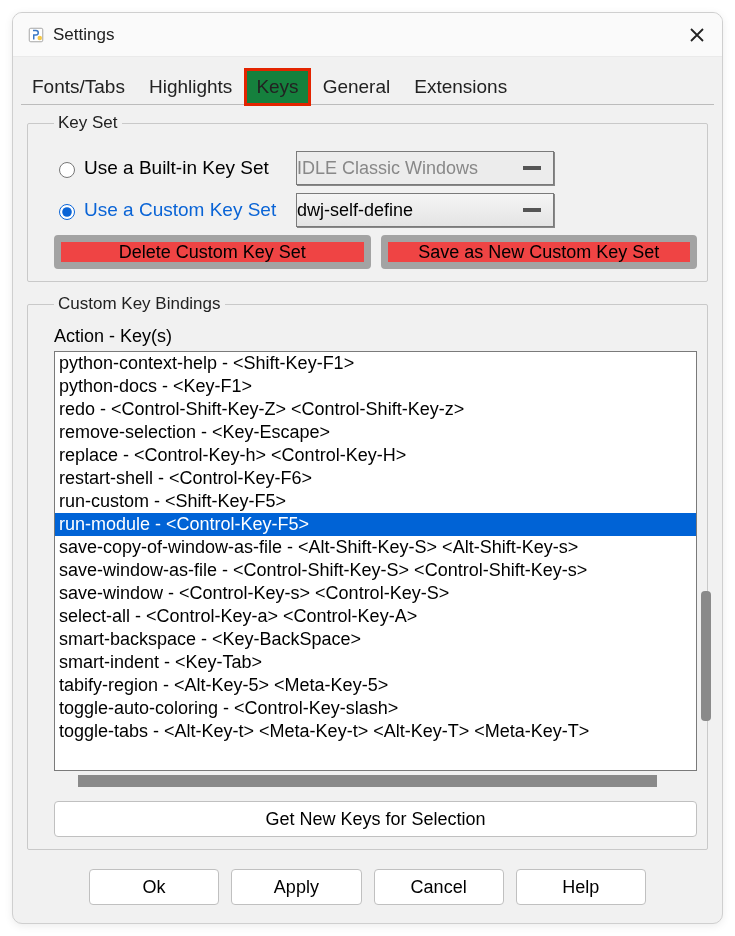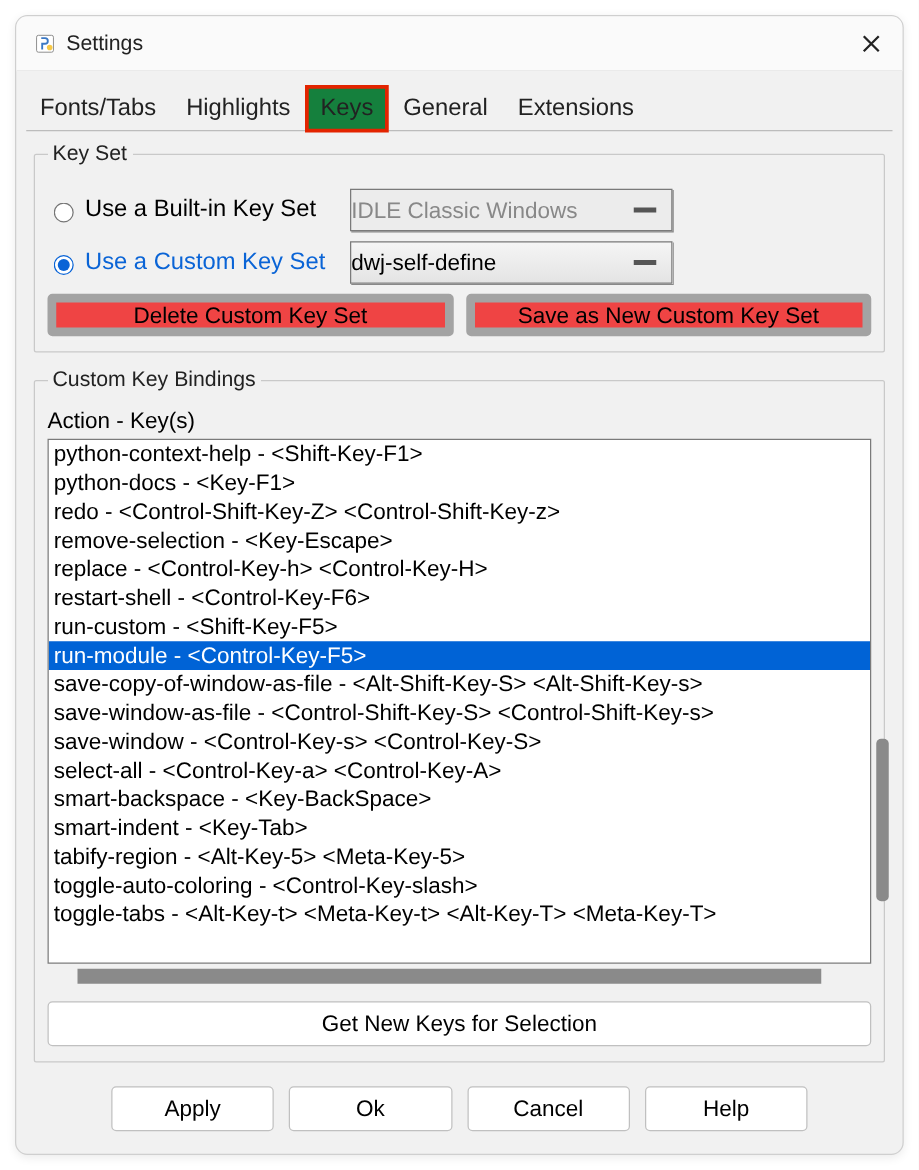--- a/index.html
+++ b/index.html
@@ -67,21 +67,21 @@
   .tab-content {
     border-top: 1px solid #bcbcbc;
     margin: -1px 8px 0 8px;
     background: #f1f1f1;
     padding: 8px 6px 0 6px;
   }
   fieldset {
     border: 1px solid #c9c9c9;
     border-radius: 2px;
     margin: 0 0 12px 0;
-    padding: 10px 10px 12px 10px;
+    padding: 10px 10px 12px 26px;
   }
   legend { padding: 0 4px; font-size: 17px; color: #222; }
   .row { display: flex; align-items: center; margin: 8px 0; gap: 12px; }
   .radio-label { display: flex; align-items: center; gap: 6px; font-size: 19px; width: 230px; }
   input[type=radio] { width: 16px; height: 16px; accent-color: #0a64d6; }
   .radio-label.selected { color: #0a64d6; font-weight: 500; }
   .combo {
     width: 258px; height: 34px;
     border: 1px solid #7a7a7a;
     background: linear-gradient(#f5f5f5,#e4e4e4);
@@ -246,18 +246,18 @@
             <div class="item">toggle-tabs - &lt;Alt-Key-t&gt; &lt;Meta-Key-t&gt; &lt;Alt-Key-T&gt; &lt;Meta-Key-T&gt;</div>
           </div>
         <div class="vscroll"></div>
       </div>
       <div class="hscroll"></div>
       <div class="wide-btn">Get New Keys for Selection</div>
     </fieldset>
   </div>
 
   <div class="bottom-bar">
+    <div class="bbtn">Ok</div>
     <div class="bbtn">Apply</div>
-    <div class="bbtn">Ok</div>
     <div class="bbtn">Cancel</div>
     <div class="bbtn">Help</div>
   </div>
 </div>
 
 </body></html>

